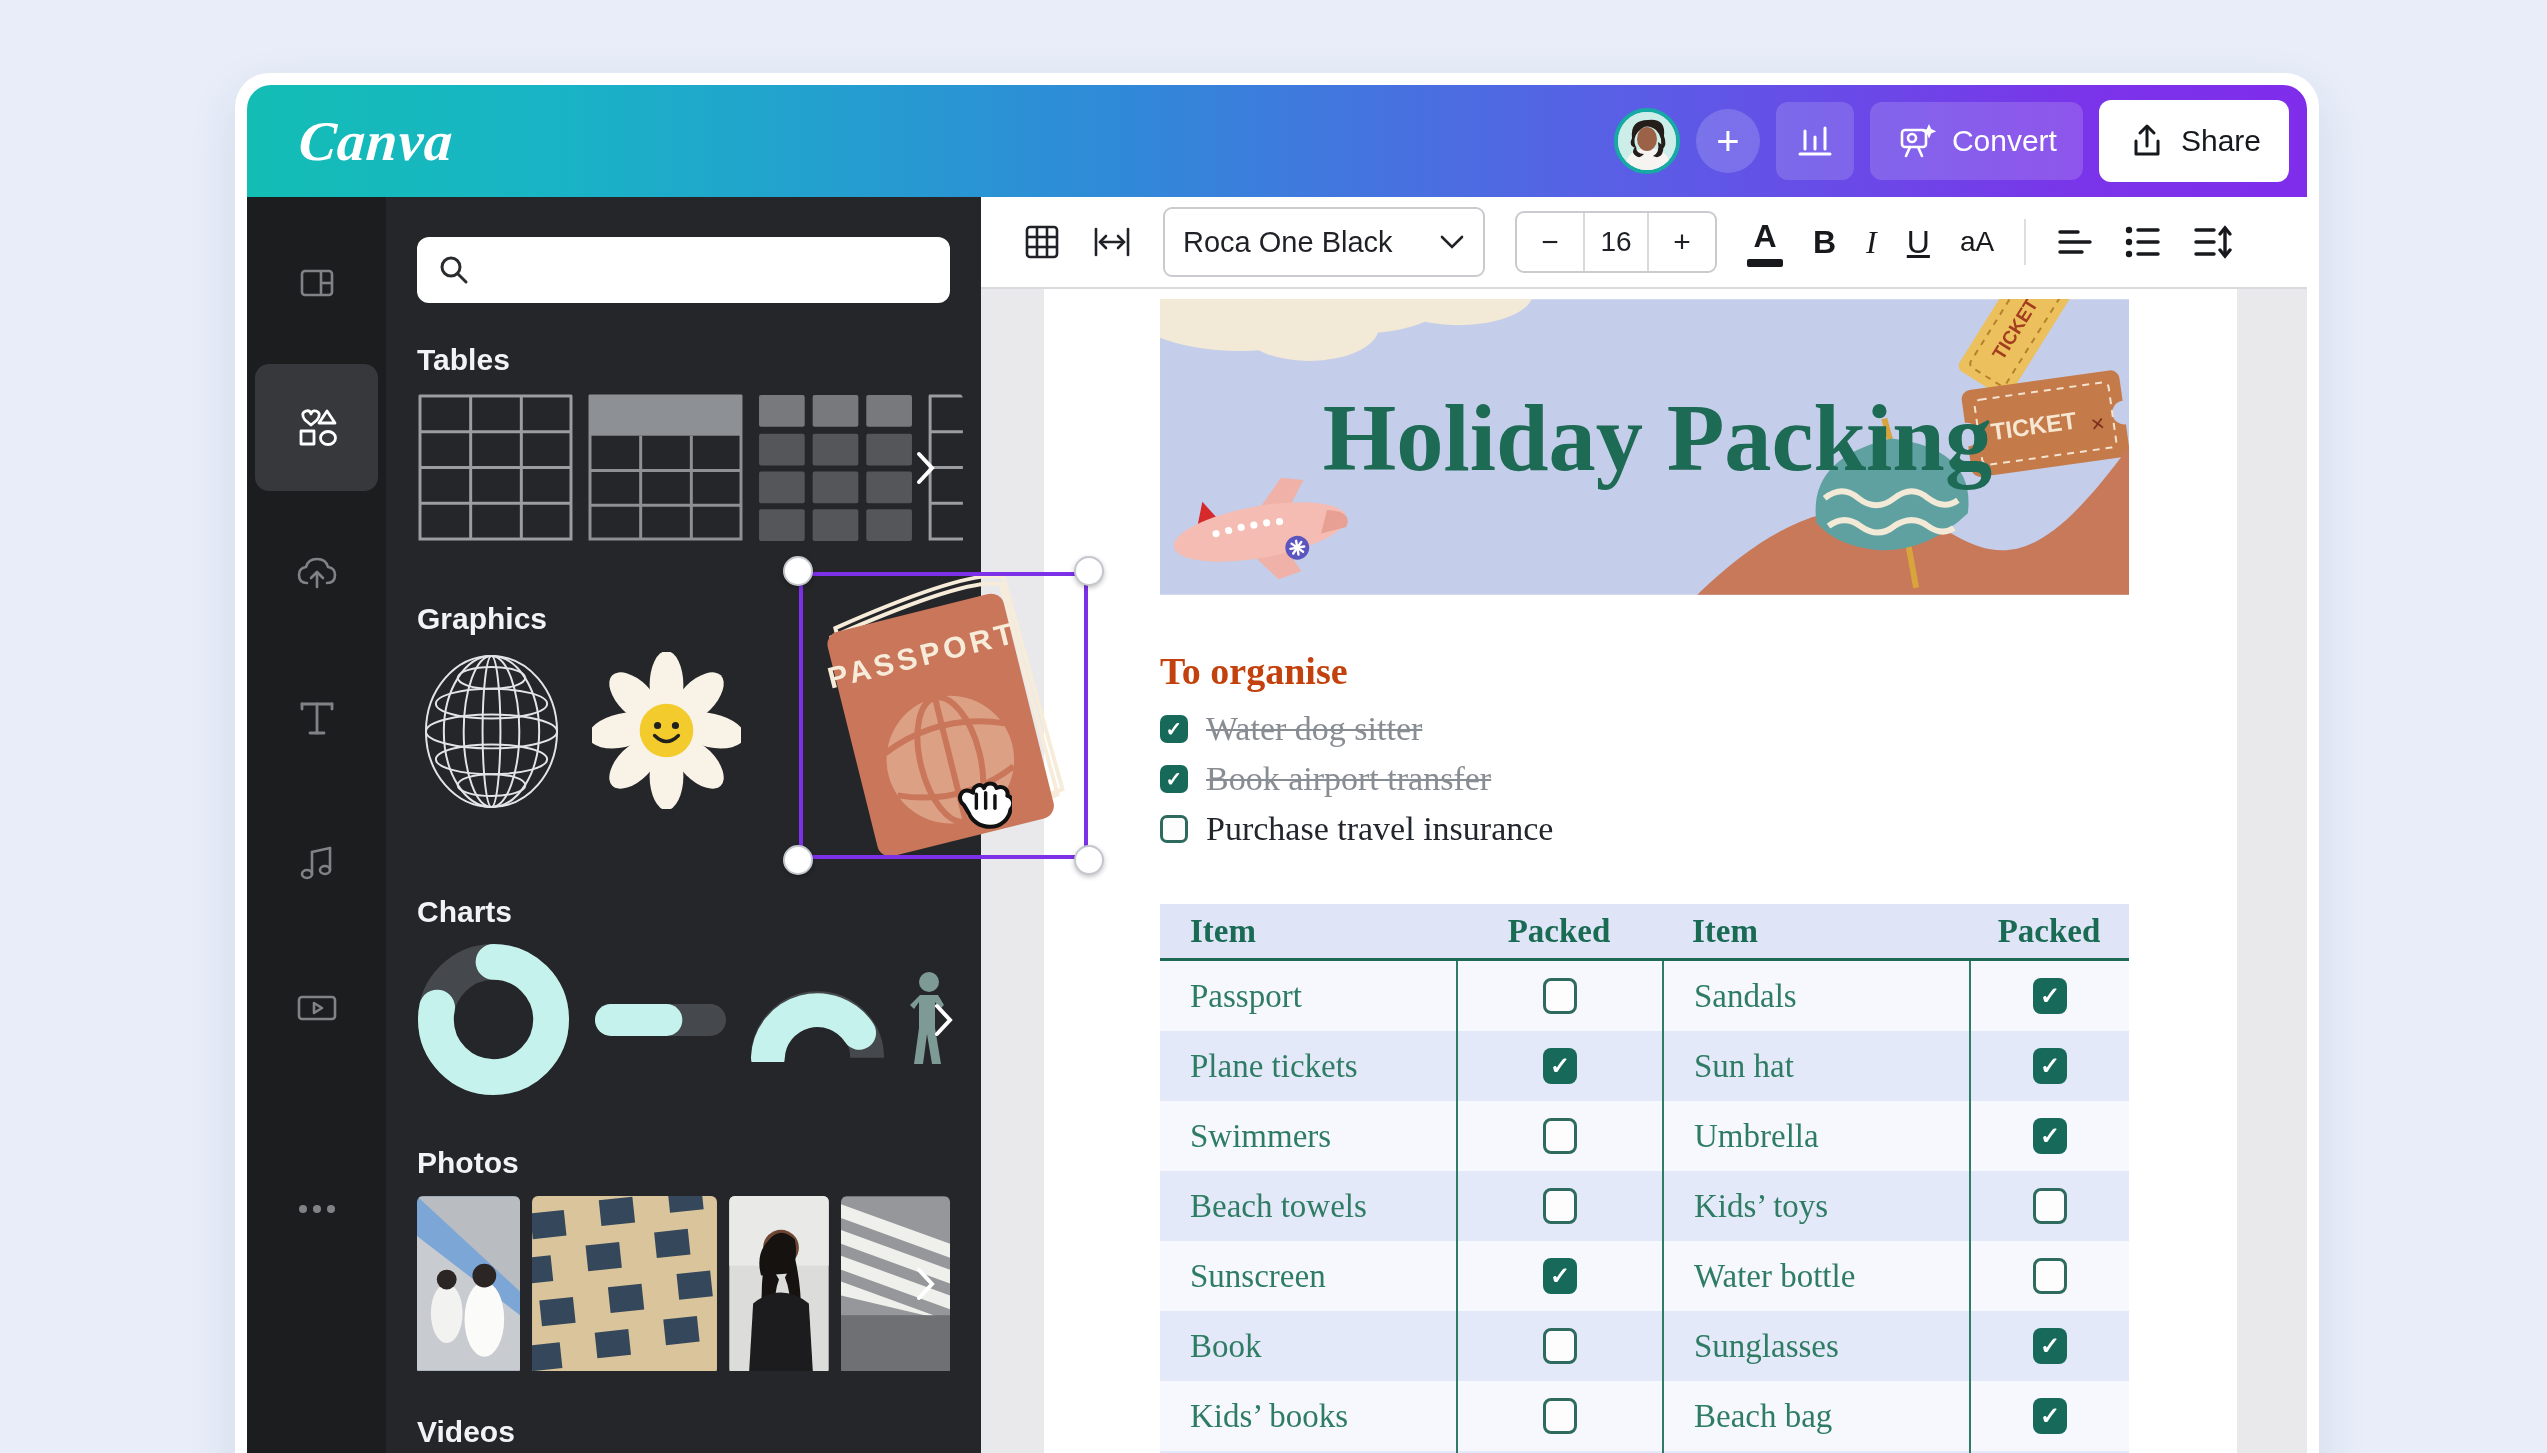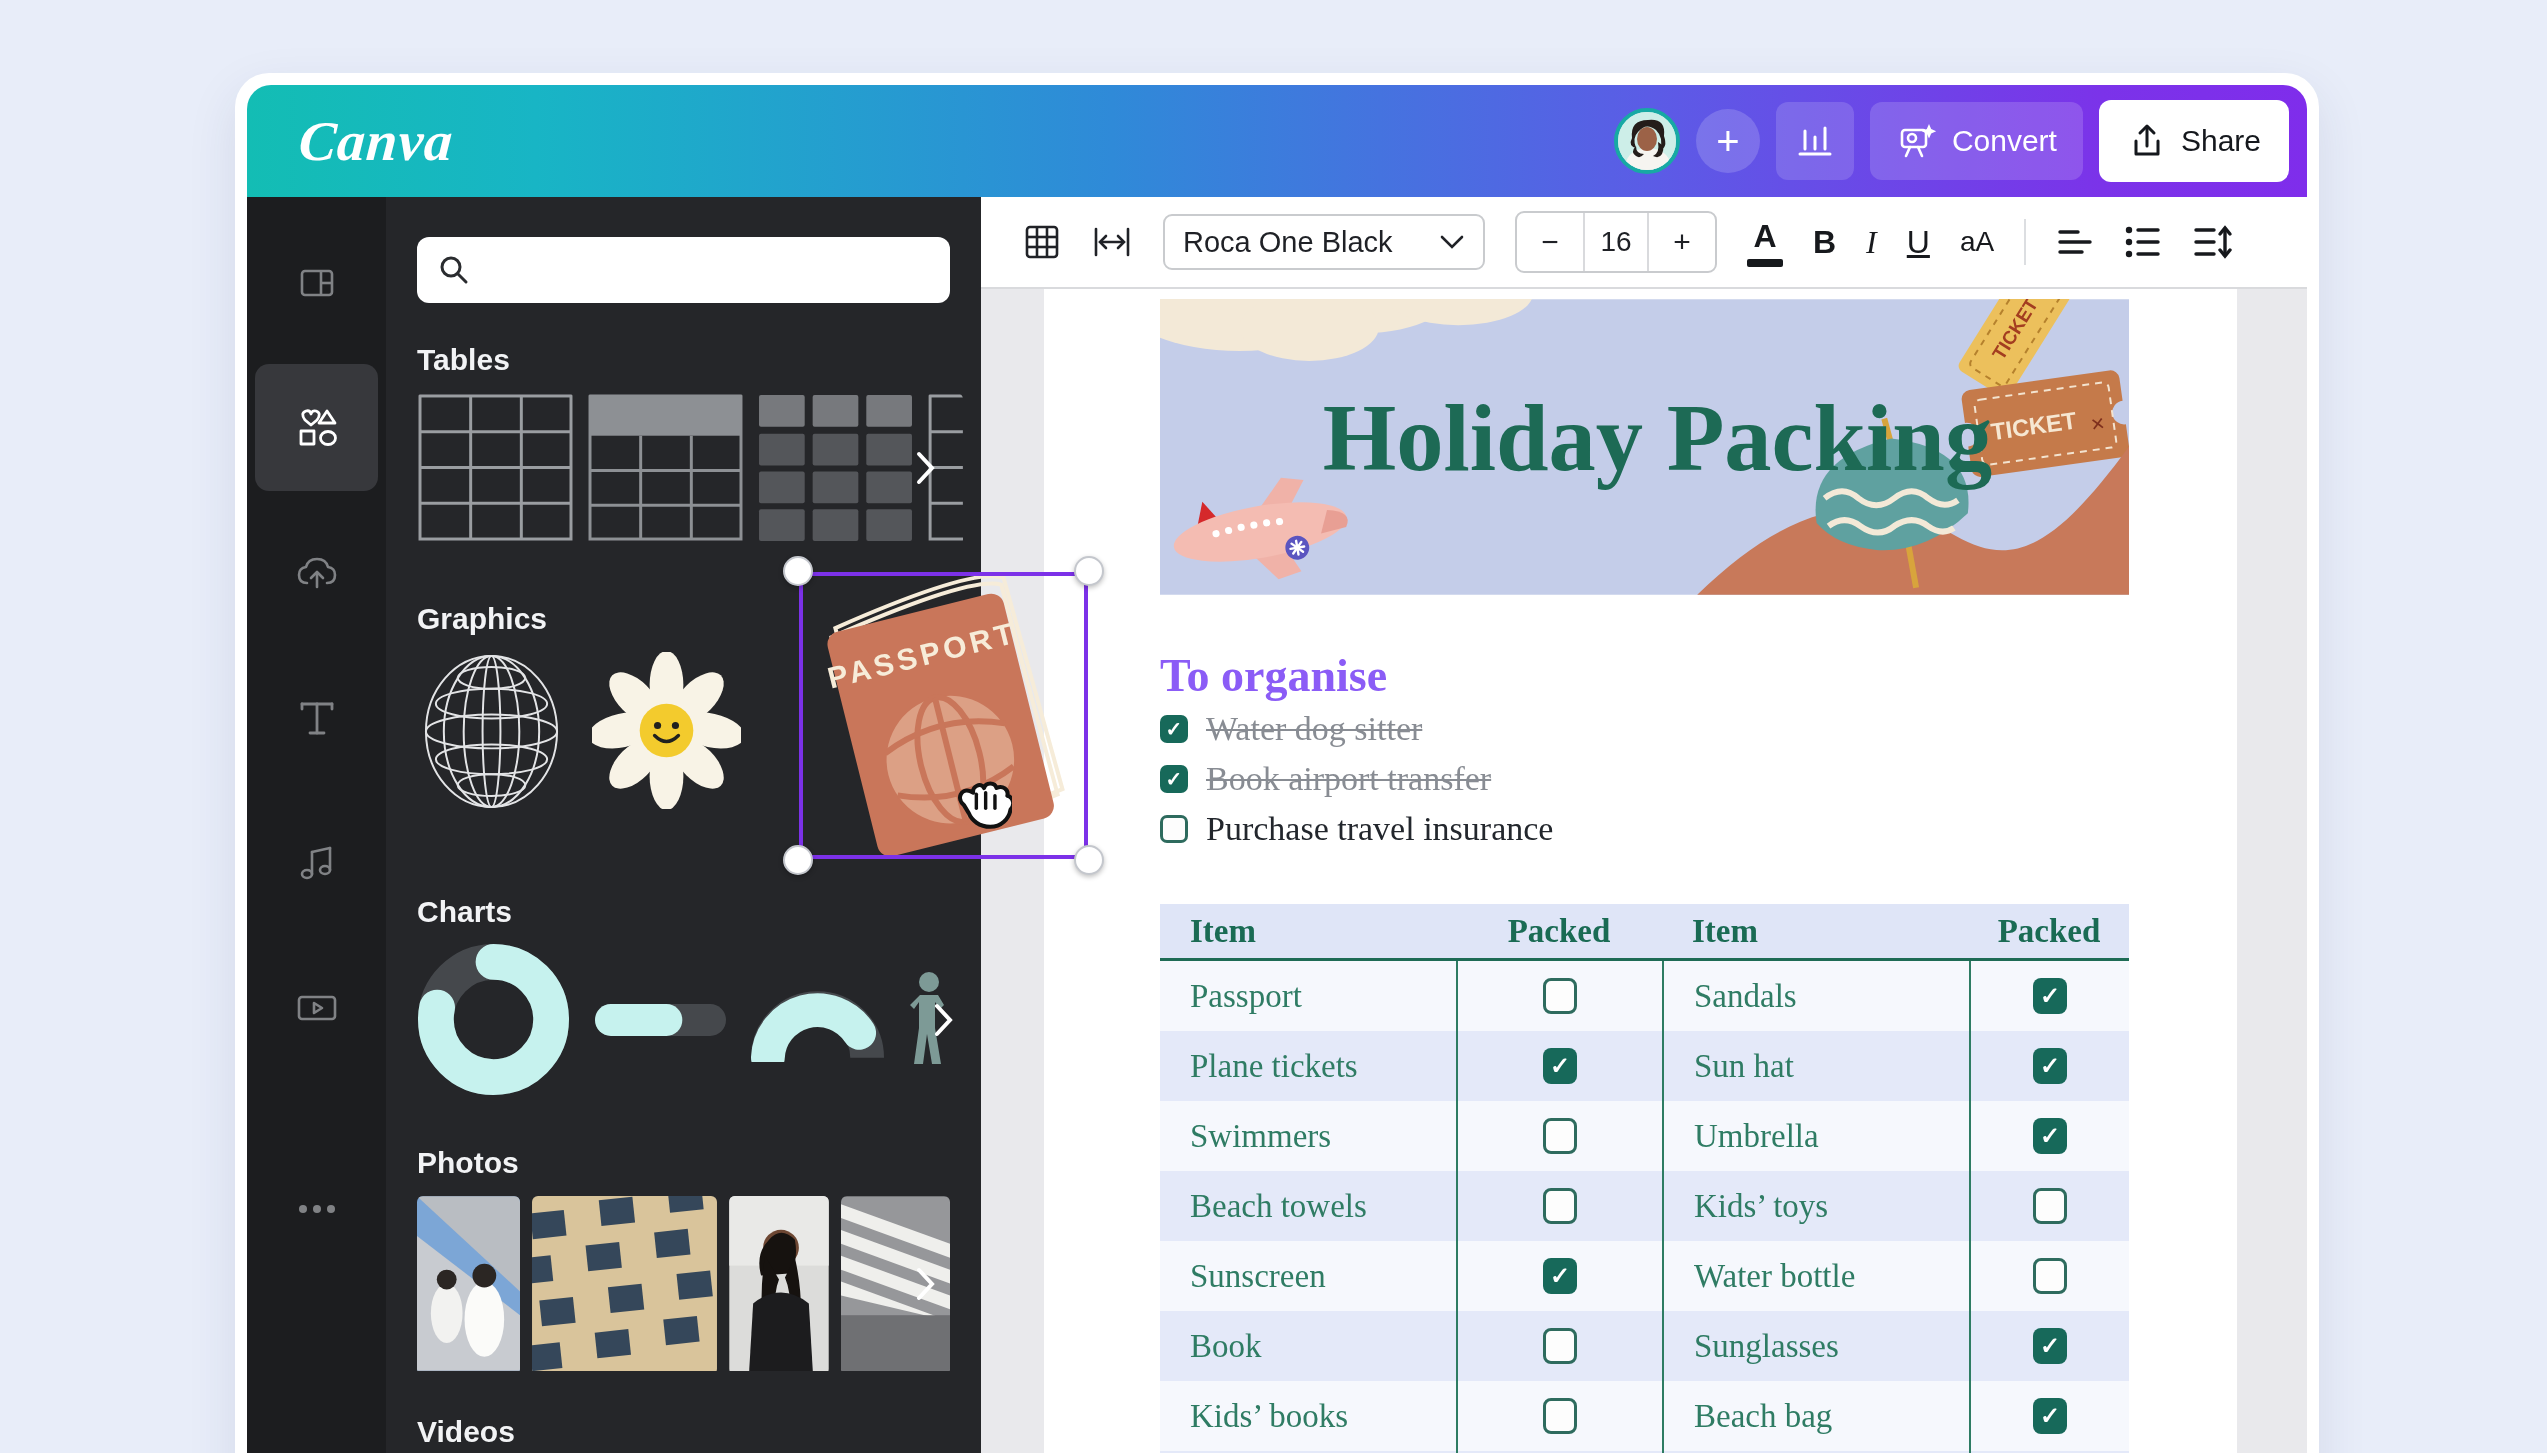--- a/index.html
+++ b/index.html
@@ -46,37 +46,37 @@
   .sec-label { color:#f2f3f5; font-size:30px; font-weight:bold; margin-top:48px; }
   .row { display:flex; gap:13px; margin-top:16px; position:relative; align-items:center;}
   .thumb { flex:0 0 auto; border-radius:6px; overflow:hidden; cursor:pointer;}
   .chev { position:absolute; right:14px; top:50%; transform:translateY(-50%); cursor:pointer;}
 
   
   .main { flex:1; display:flex; flex-direction:column; min-width:0; background:#fff;}
   .toolbar { height:92px; flex:0 0 92px; background:#fff; border-bottom:2px solid #d9dadd;
              display:flex; align-items:center; gap:30px; padding:0 0 0 42px; }
   .tool { display:flex; align-items:center; justify-content:center; cursor:pointer; color:#202227;}
-  .fontbox { width:322px; height:56px; border:2px solid #c9cbce; border-radius:9px; display:flex; align-items:center;
+  .fontbox { width:322px; height:70px; border:2px solid #c9cbce; border-radius:9px; display:flex; align-items:center;
              padding:0 18px; font-size:29px; color:#1f2126; cursor:pointer;}
   .stepper { height:62px; border:2px solid #c9cbce; border-radius:9px; display:flex; align-items:stretch; overflow:hidden;}
   .stepper > div { width:66px; display:flex; align-items:center; justify-content:center; font-size:30px; color:#1f2126; cursor:pointer;}
   .stepper .val { border-left:2px solid #d9dadd; border-right:2px solid #d9dadd; font-size:28px; cursor:text;}
   .glyph { font-size:32px; color:#17191d; }
   .colorA { display:flex; flex-direction:column; align-items:center; gap:4px; cursor:pointer;}
   .colorA .bar { width:36px; height:8px; background:#17191d; border-radius:2px;}
   .tdiv { width:2px; height:46px; background:#dcdee1; }
 
   .canvas { flex:1; background:#e9e9ec; position:relative; overflow:hidden; }
   .page { position:absolute; left:63px; top:0; width:1193px; height:1592px; background:#fff; }
 
   
   .banner { position:absolute; left:116px; top:10px; width:969px; height:296px; cursor:pointer;}
   .todo-head { position:absolute; left:116px; top:360px; font-family:"Liberation Serif", serif; font-weight:bold;
-               font-size:46px; color:#8b5cf6; }
+               font-size:38px; color:#c2410c; }
   .todo-list { position:absolute; left:116px; top:422px; display:flex; flex-direction:column; gap:14px;}
   .todo-item { display:flex; align-items:center; gap:18px; height:36px;}
   .todo-item .txt { font-family:"Liberation Serif", serif; font-size:34px; color:#23272d; }
   .todo-item.struck .txt { color:#888c93; text-decoration:line-through; text-decoration-thickness:2px;}
 
   .cbx { display:inline-flex; align-items:center; justify-content:center; border-radius:7px; cursor:pointer;}
   .cbx.small { width:28px; height:28px; }
   .cbx.big   { width:34px; height:36px; border-radius:8px;}
   .cbx.on  { background:#17695a; color:#fff; font-size:20px; font-weight:bold; }
   .cbx.big.on { font-size:24px; }

